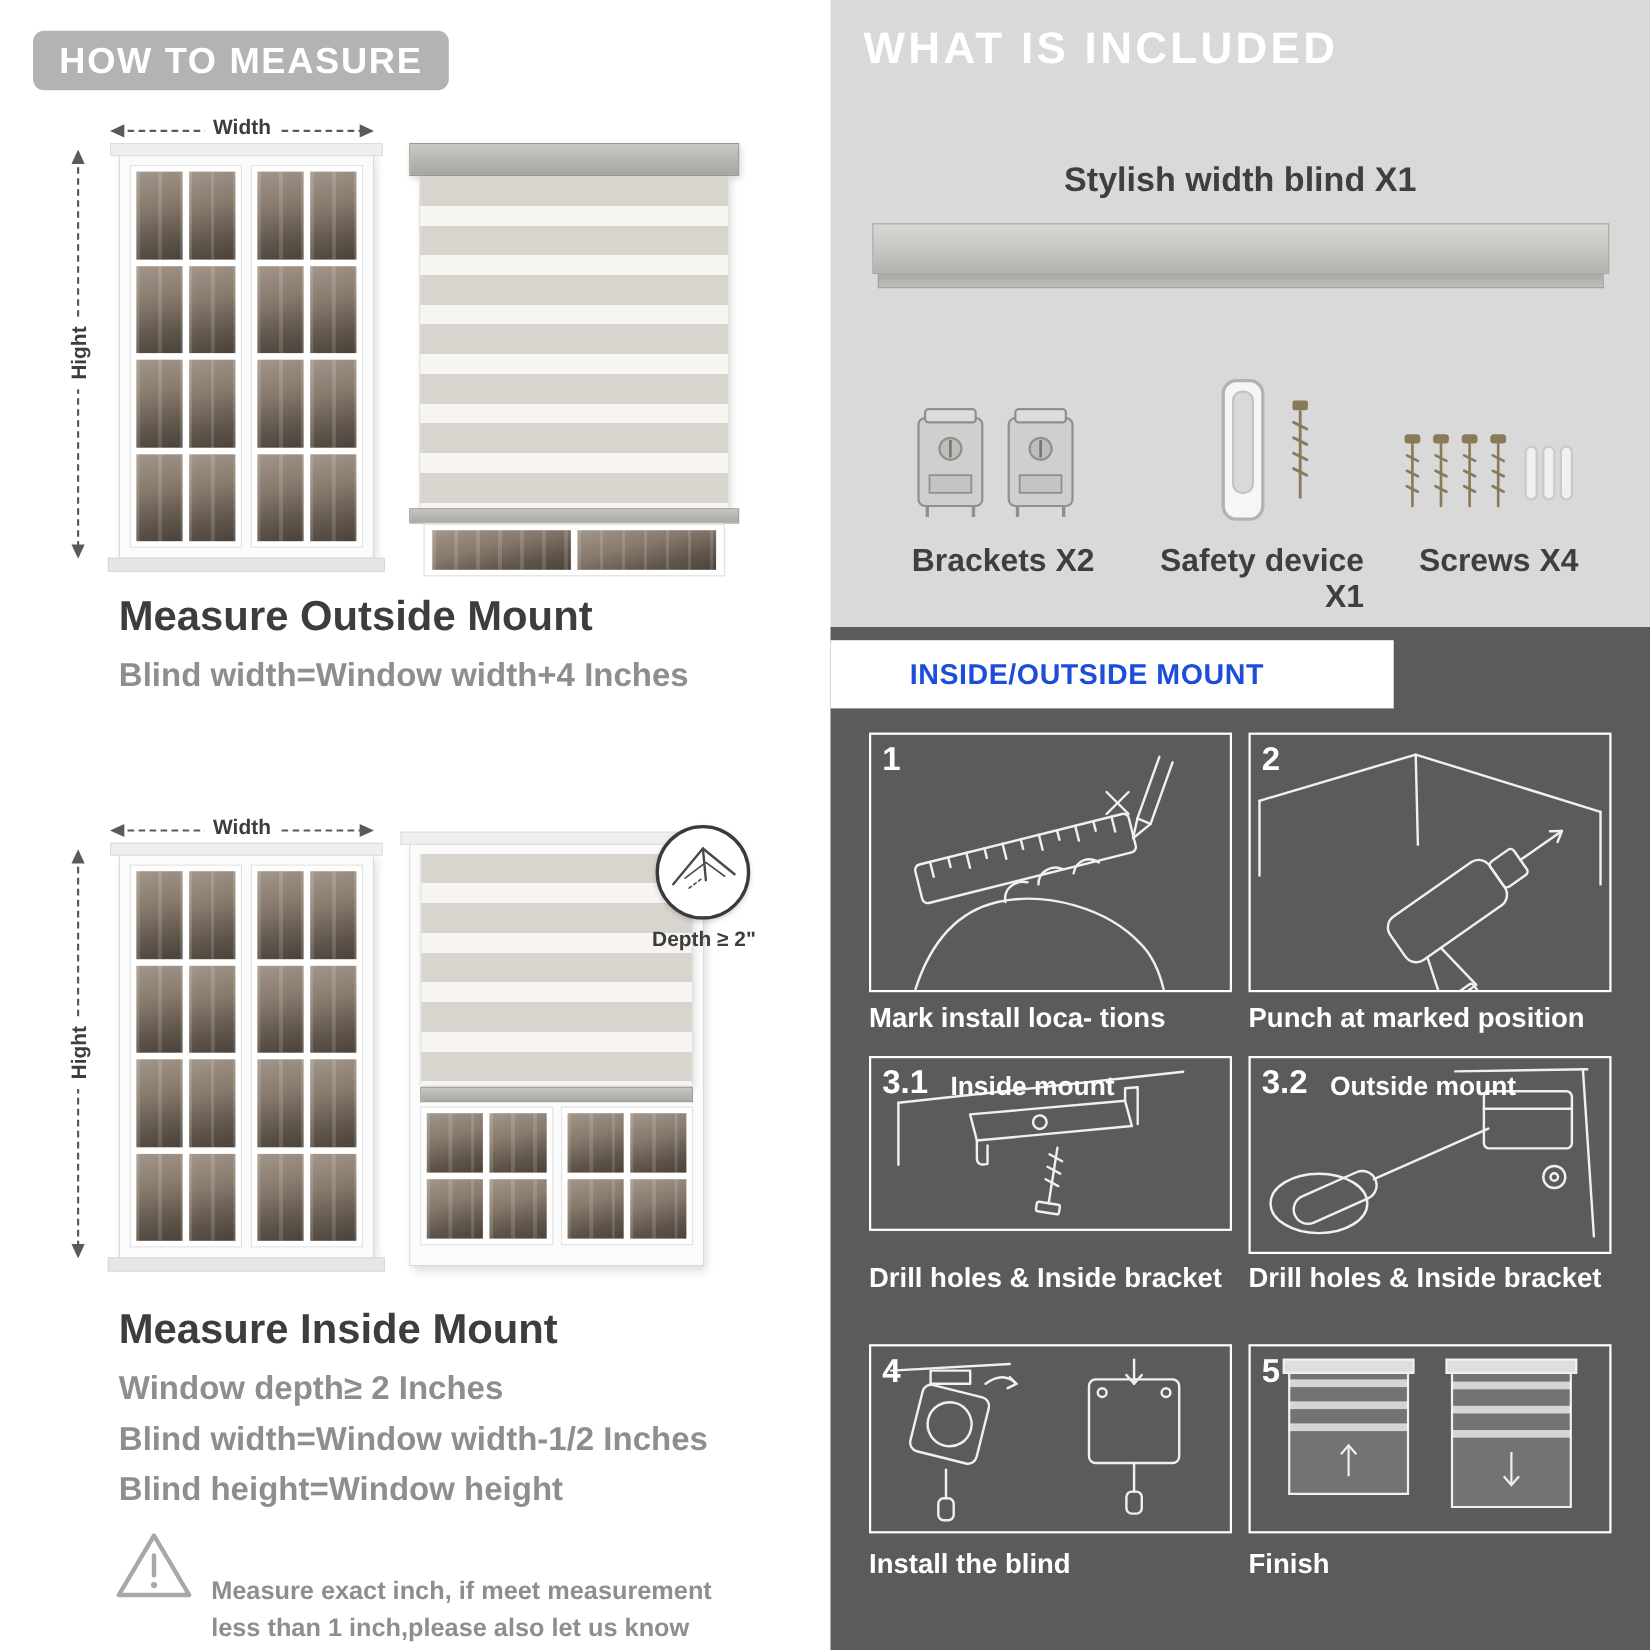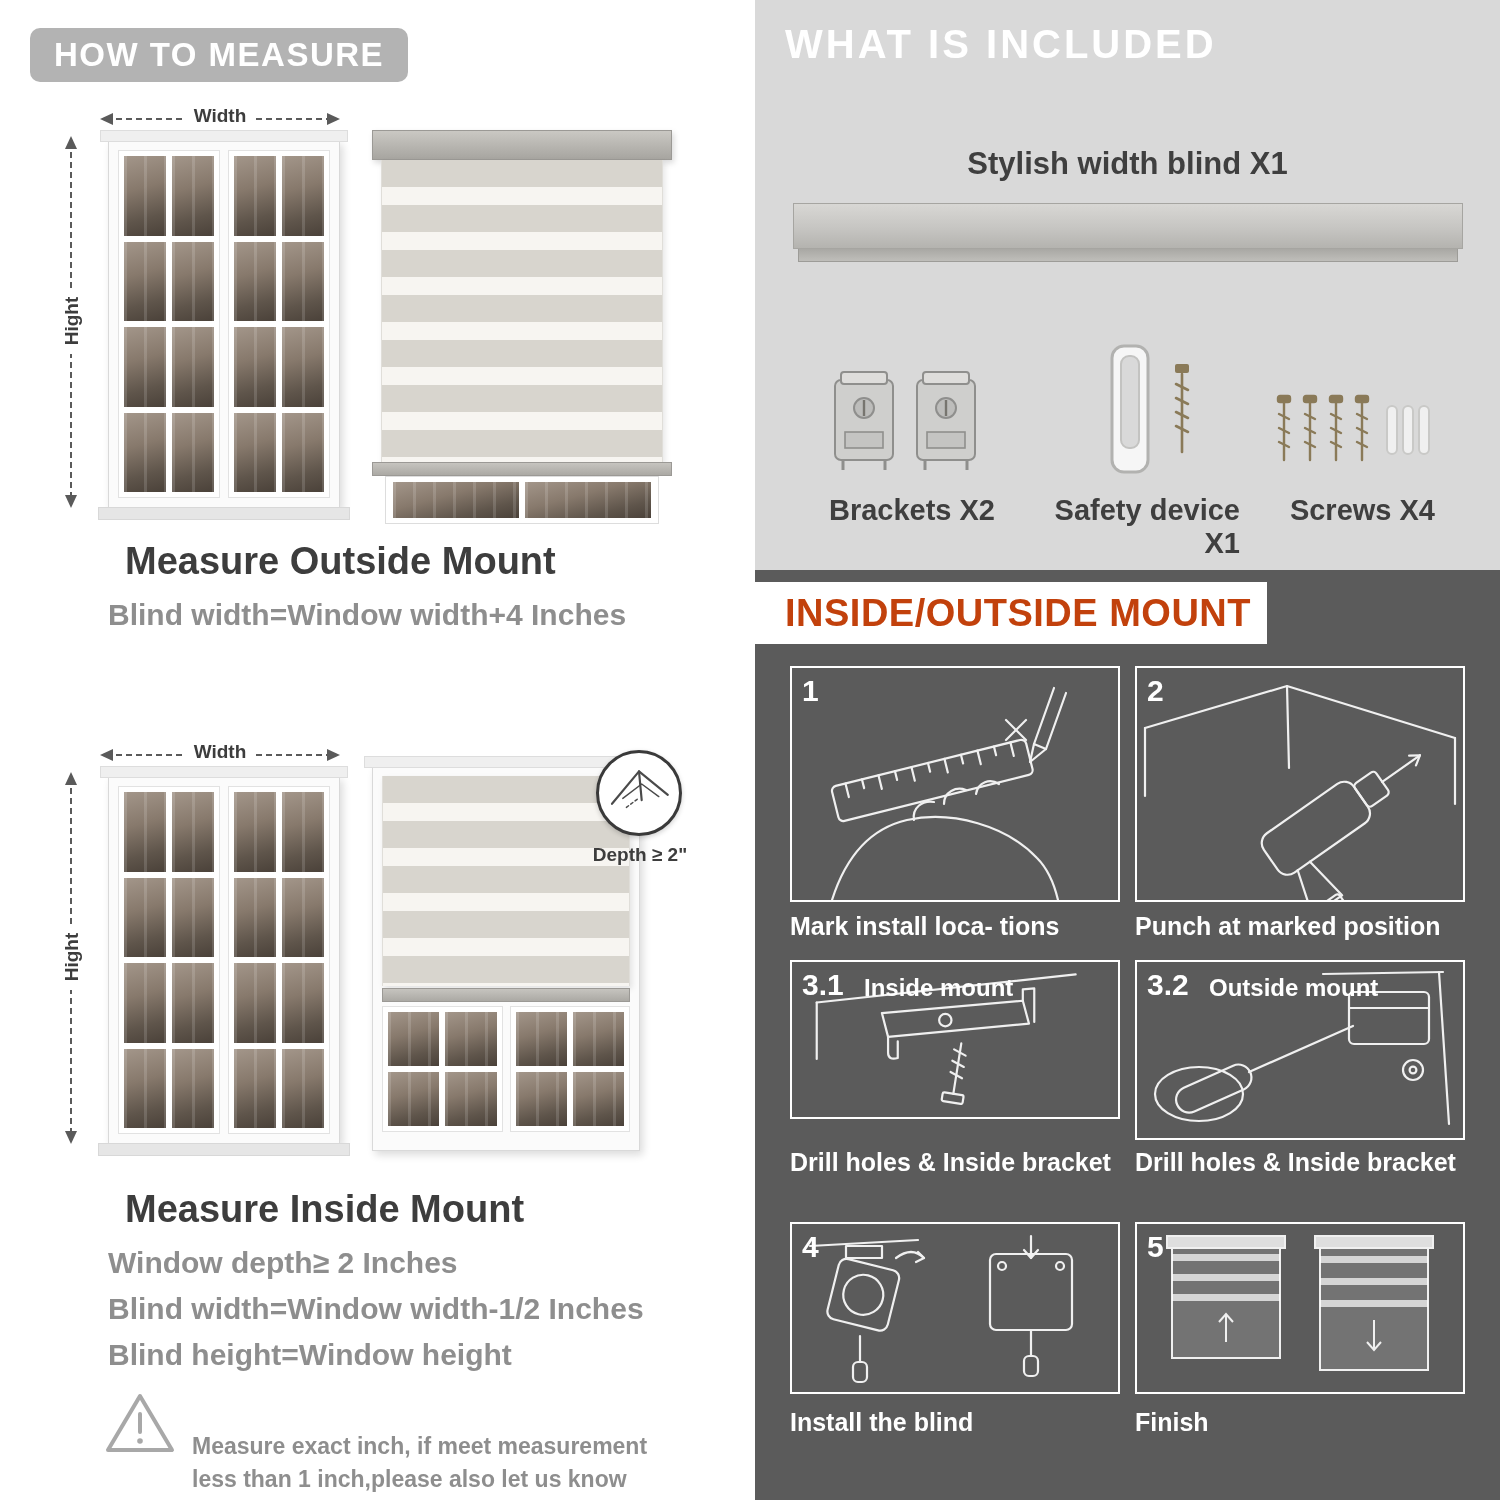--- a/index.html
+++ b/index.html
@@ -5,21 +5,21 @@
   * { margin:0; padding:0; box-sizing:border-box; }
   body { font-family:"Liberation Sans", sans-serif; background:#ffffff; }
   #canvas { position:relative; width:1500px; height:1500px; background:#ffffff; overflow:hidden; }
 
   
   .badge {
     position:absolute; left:30px; top:28px; width:378px; height:54px;
     background:#b3b3b3; border-radius:10px; color:#ffffff; font-weight:bold;
     font-size:33px; letter-spacing:1.5px; display:flex; align-items:center; justify-content:center;
   }
-  .heading { position:absolute; font-size:38px; font-weight:bold; color:#3d3d3d;margin-left:17px; }
+  .heading { position:absolute; font-size:38px; font-weight:bold; color:#3d3d3d; }
   .rule    { position:absolute; font-size:30px; font-weight:bold; color:#8e8e8e; }
 
   .win {
     position:absolute; background:#fbfbfb; padding:9px;
     border:1px solid #d9d9d9; box-shadow:3px 4px 8px rgba(0,0,0,.14);
   }
   .win::before { content:""; position:absolute; left:-9px; right:-9px; top:-11px; height:10px; background:#efefef; border:1px solid #dddddd; }
   .win::after  { content:""; position:absolute; left:-11px; right:-11px; bottom:-13px; height:11px; background:#e6e6e6; border:1px solid #d8d8d8; }
   .win-sashes { display:flex; gap:8px; width:100%; height:100%; }
   .sash { flex:1; display:grid; grid-template-columns:1fr 1fr; grid-template-rows:repeat(4,1fr); gap:6px; background:#ffffff; border:1px solid #e2e2e2; padding:5px; }
@@ -69,21 +69,21 @@
     font-size:31px; font-weight:bold; color:#3f3f3f; }
   .headrail { position:absolute; left:38px; top:203px; width:670px; }
   .hr-top { height:46px; background:linear-gradient(180deg,#d8d7d4 0%,#c6c5c2 55%,#b4b3af 100%); border:1px solid #a6a5a1; }
   .hr-lip { height:13px; margin:0 5px; background:linear-gradient(180deg,#a9a8a4,#bfbeba); border:1px solid #9d9c98; border-top:none; }
   .item-label { position:absolute; top:494px; font-size:29px; font-weight:bold; color:#3f3f3f; text-align:right; }
 
   
   .mount { position:absolute; left:755px; top:570px; width:745px; height:930px; background:#5b5b5b; }
   .mount-titlebar { position:absolute; left:0; top:12px; width:512px; height:62px; background:#ffffff;
     display:flex; align-items:center; padding-left:30px; }
-  .mount-titlebar span { font-size:38px; font-weight:bold; color:#c2410c; letter-spacing:.5px; }
+  .mount-titlebar span { font-size:26px; font-weight:bold; color:#1d4ed8; letter-spacing:.5px;margin-left:42px; }
   .step-panel { position:absolute; width:330px; border:2px solid #ffffff; }
   .step-num { position:absolute; left:10px; top:6px; color:#ffffff; font-weight:bold; font-size:30px; }
   .step-label { position:absolute; left:72px; top:12px; color:#ffffff; font-weight:bold; font-size:24px; }
   .step-caption { position:absolute; width:335px; color:#ffffff; font-weight:bold; font-size:25px; }
   .art { position:absolute; left:0; top:0; width:100%; height:100%; }
   .art * { vector-effect:non-scaling-stroke; }
 </style>
 </head>
 <body>
 

